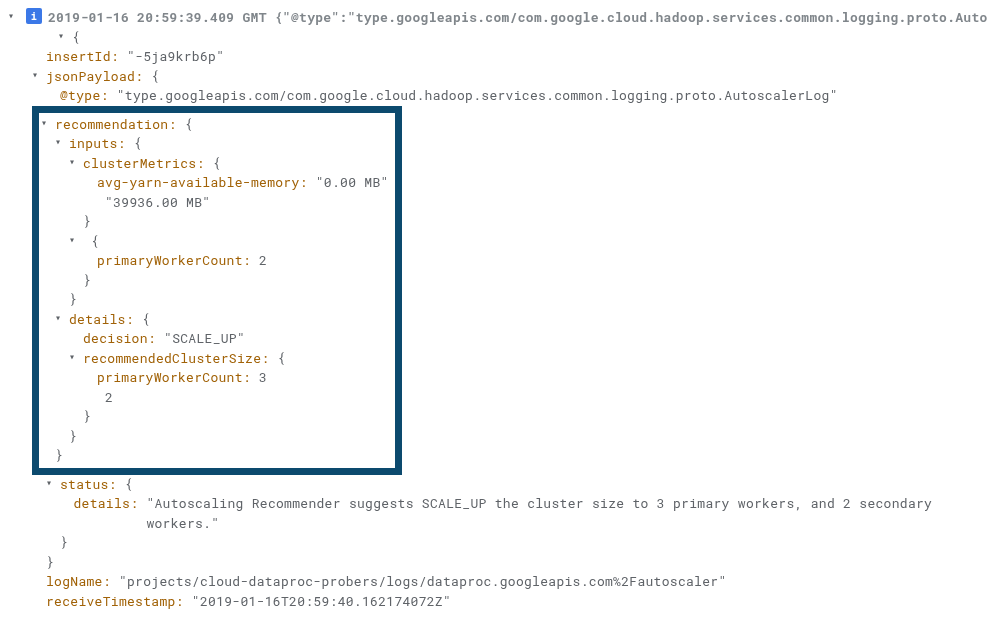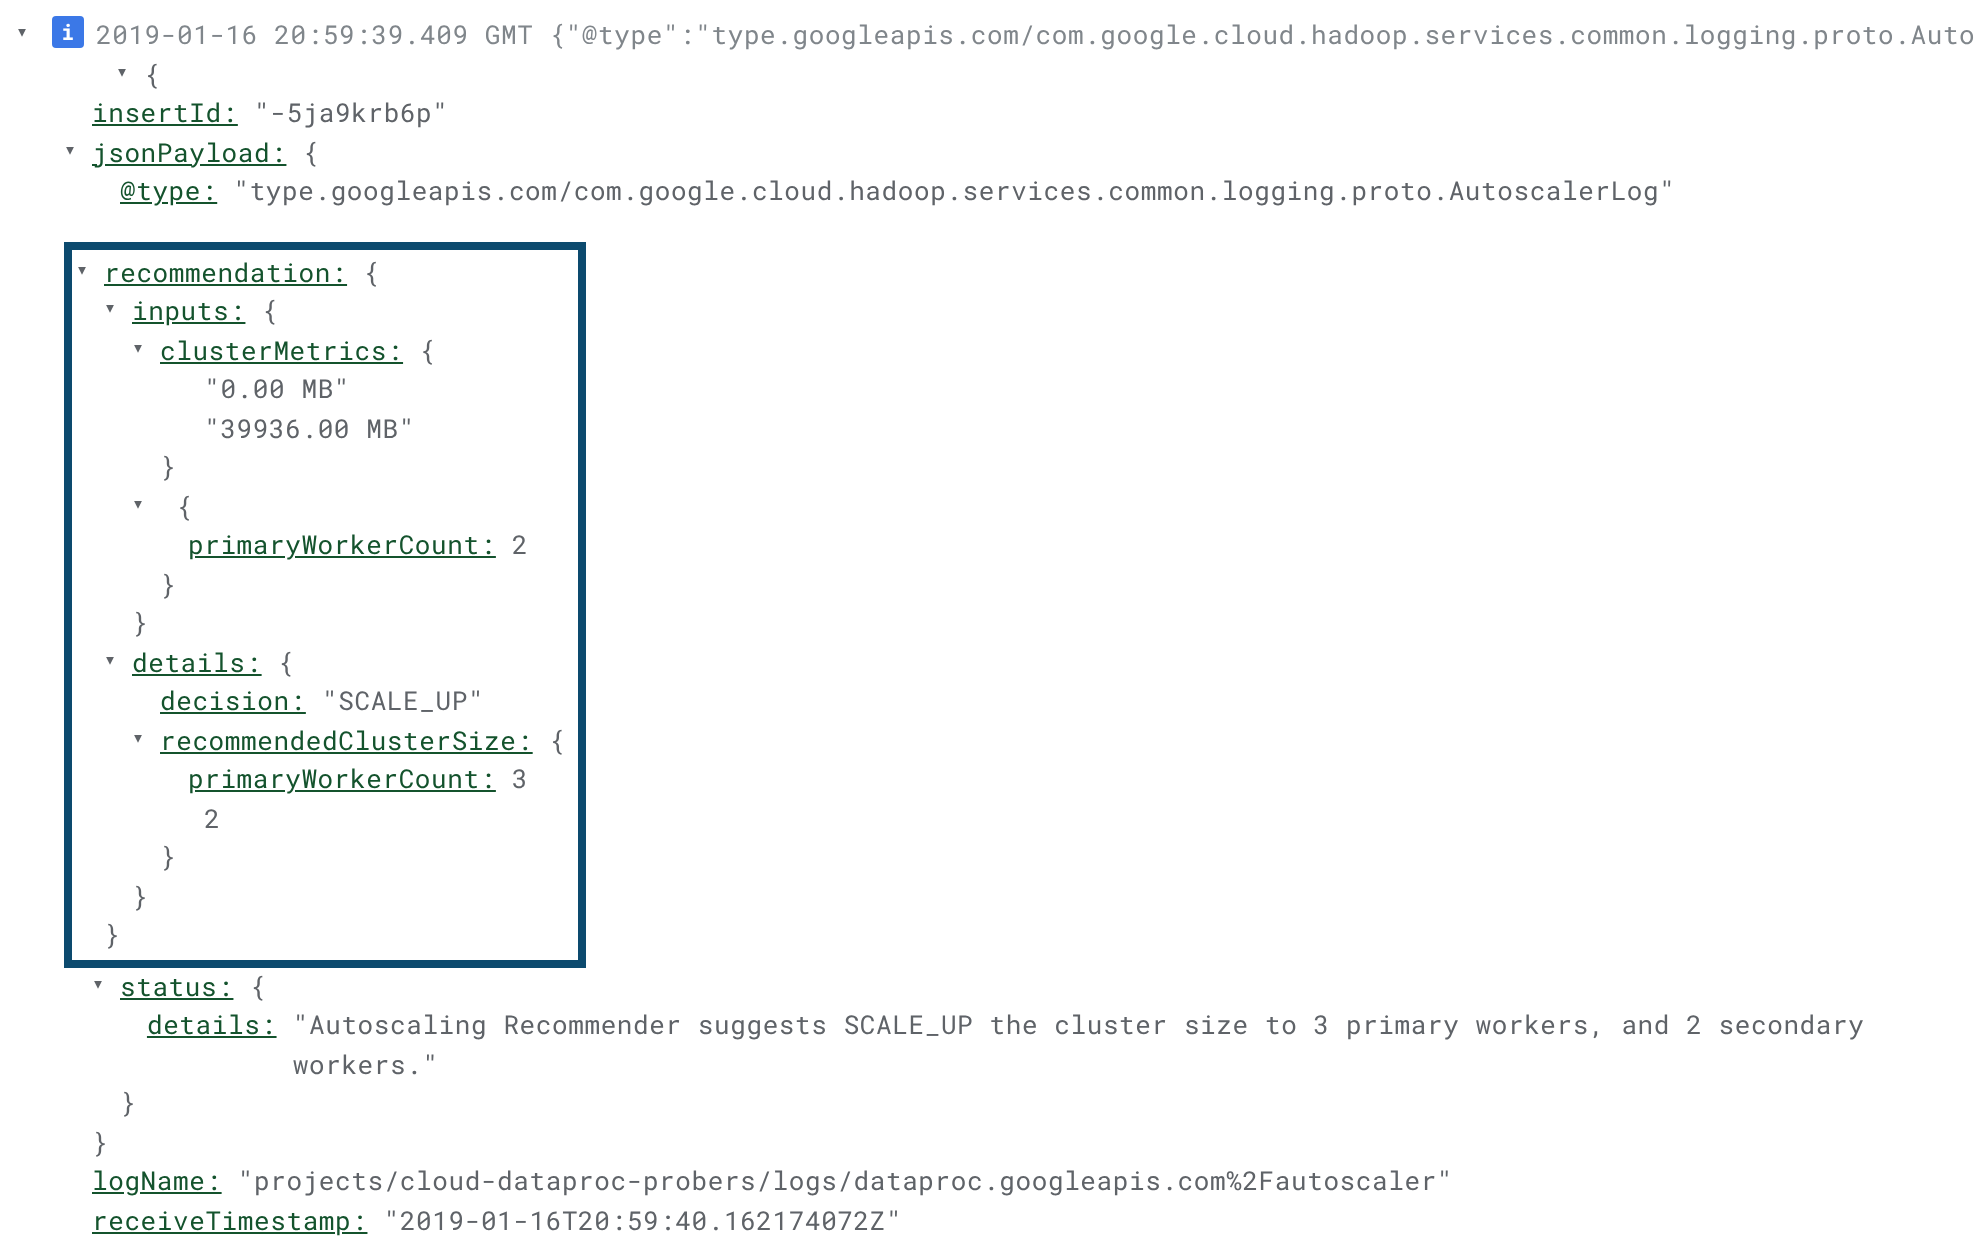--- a/index.html
+++ b/index.html
@@ -39,43 +39,43 @@
       border-radius: 2px;
       font-size: 11px;
       font-weight: bold;
       margin-right: 6px;
       margin-left: 4px;
       flex-shrink: 0;
     }
     .header-text {
       color: #80868b;
       white-space: nowrap;
+      font-weight: bold;
     }
     .tree {
       padding-left: 10px;
     }
     .node {
       display: flex;
       padding-left: 0;
     }
     .indent-1 { margin-left: 40px; }
     .nested { margin-left: 14px; }
-    .key { color: #14532d; text-decoration: underline; }
+    .key { color: #a16207; }
     .val { color: #5f6368; }
     .brace { color: #5f6368; }
     .noexpand {
       display: inline-block;
       width: 14px;
     }
     .highlight-box {
-      border: 4px solid #0c4a6e;
+      border: 7px solid #0c4a6e;
       margin-left: 42px;
       padding: 2px 6px 2px 2px;
       display: inline-block;
-      margin-top: 15px;
     }
   </style>
 </head>
 <body>
 
 <div class="row">
   <span class="toggle"></span>
   <span class="icon-box">i</span>
   <span class="header-text">2019-01-16 20:59:39.409 GMT</span>
   <span class="header-text" style="margin-left:8px;">{"@type":"type.googleapis.com/com.google.cloud.hadoop.services.common.logging.proto.AutoscalerLog"</span>
@@ -132,20 +132,21 @@
         <div class="nested">
           <div class="node">
             <span class="toggle"></span>
             <span class="key">clusterMetrics:</span>
             <span>&nbsp;</span>
             <span class="brace">{</span>
           </div>
           <div class="nested">
             <div class="node">
               <span class="noexpand"></span>
+              <span class="key">avg-yarn-available-memory:</span>
               <span>&nbsp;</span>
               <span class="val">"0.00 MB"</span>
             </div>
             <div class="node">
               <span class="noexpand"></span>
               <span>&nbsp;</span>
               <span class="val">"39936.00 MB"</span>
             </div>
           </div>
           <div class="node">

